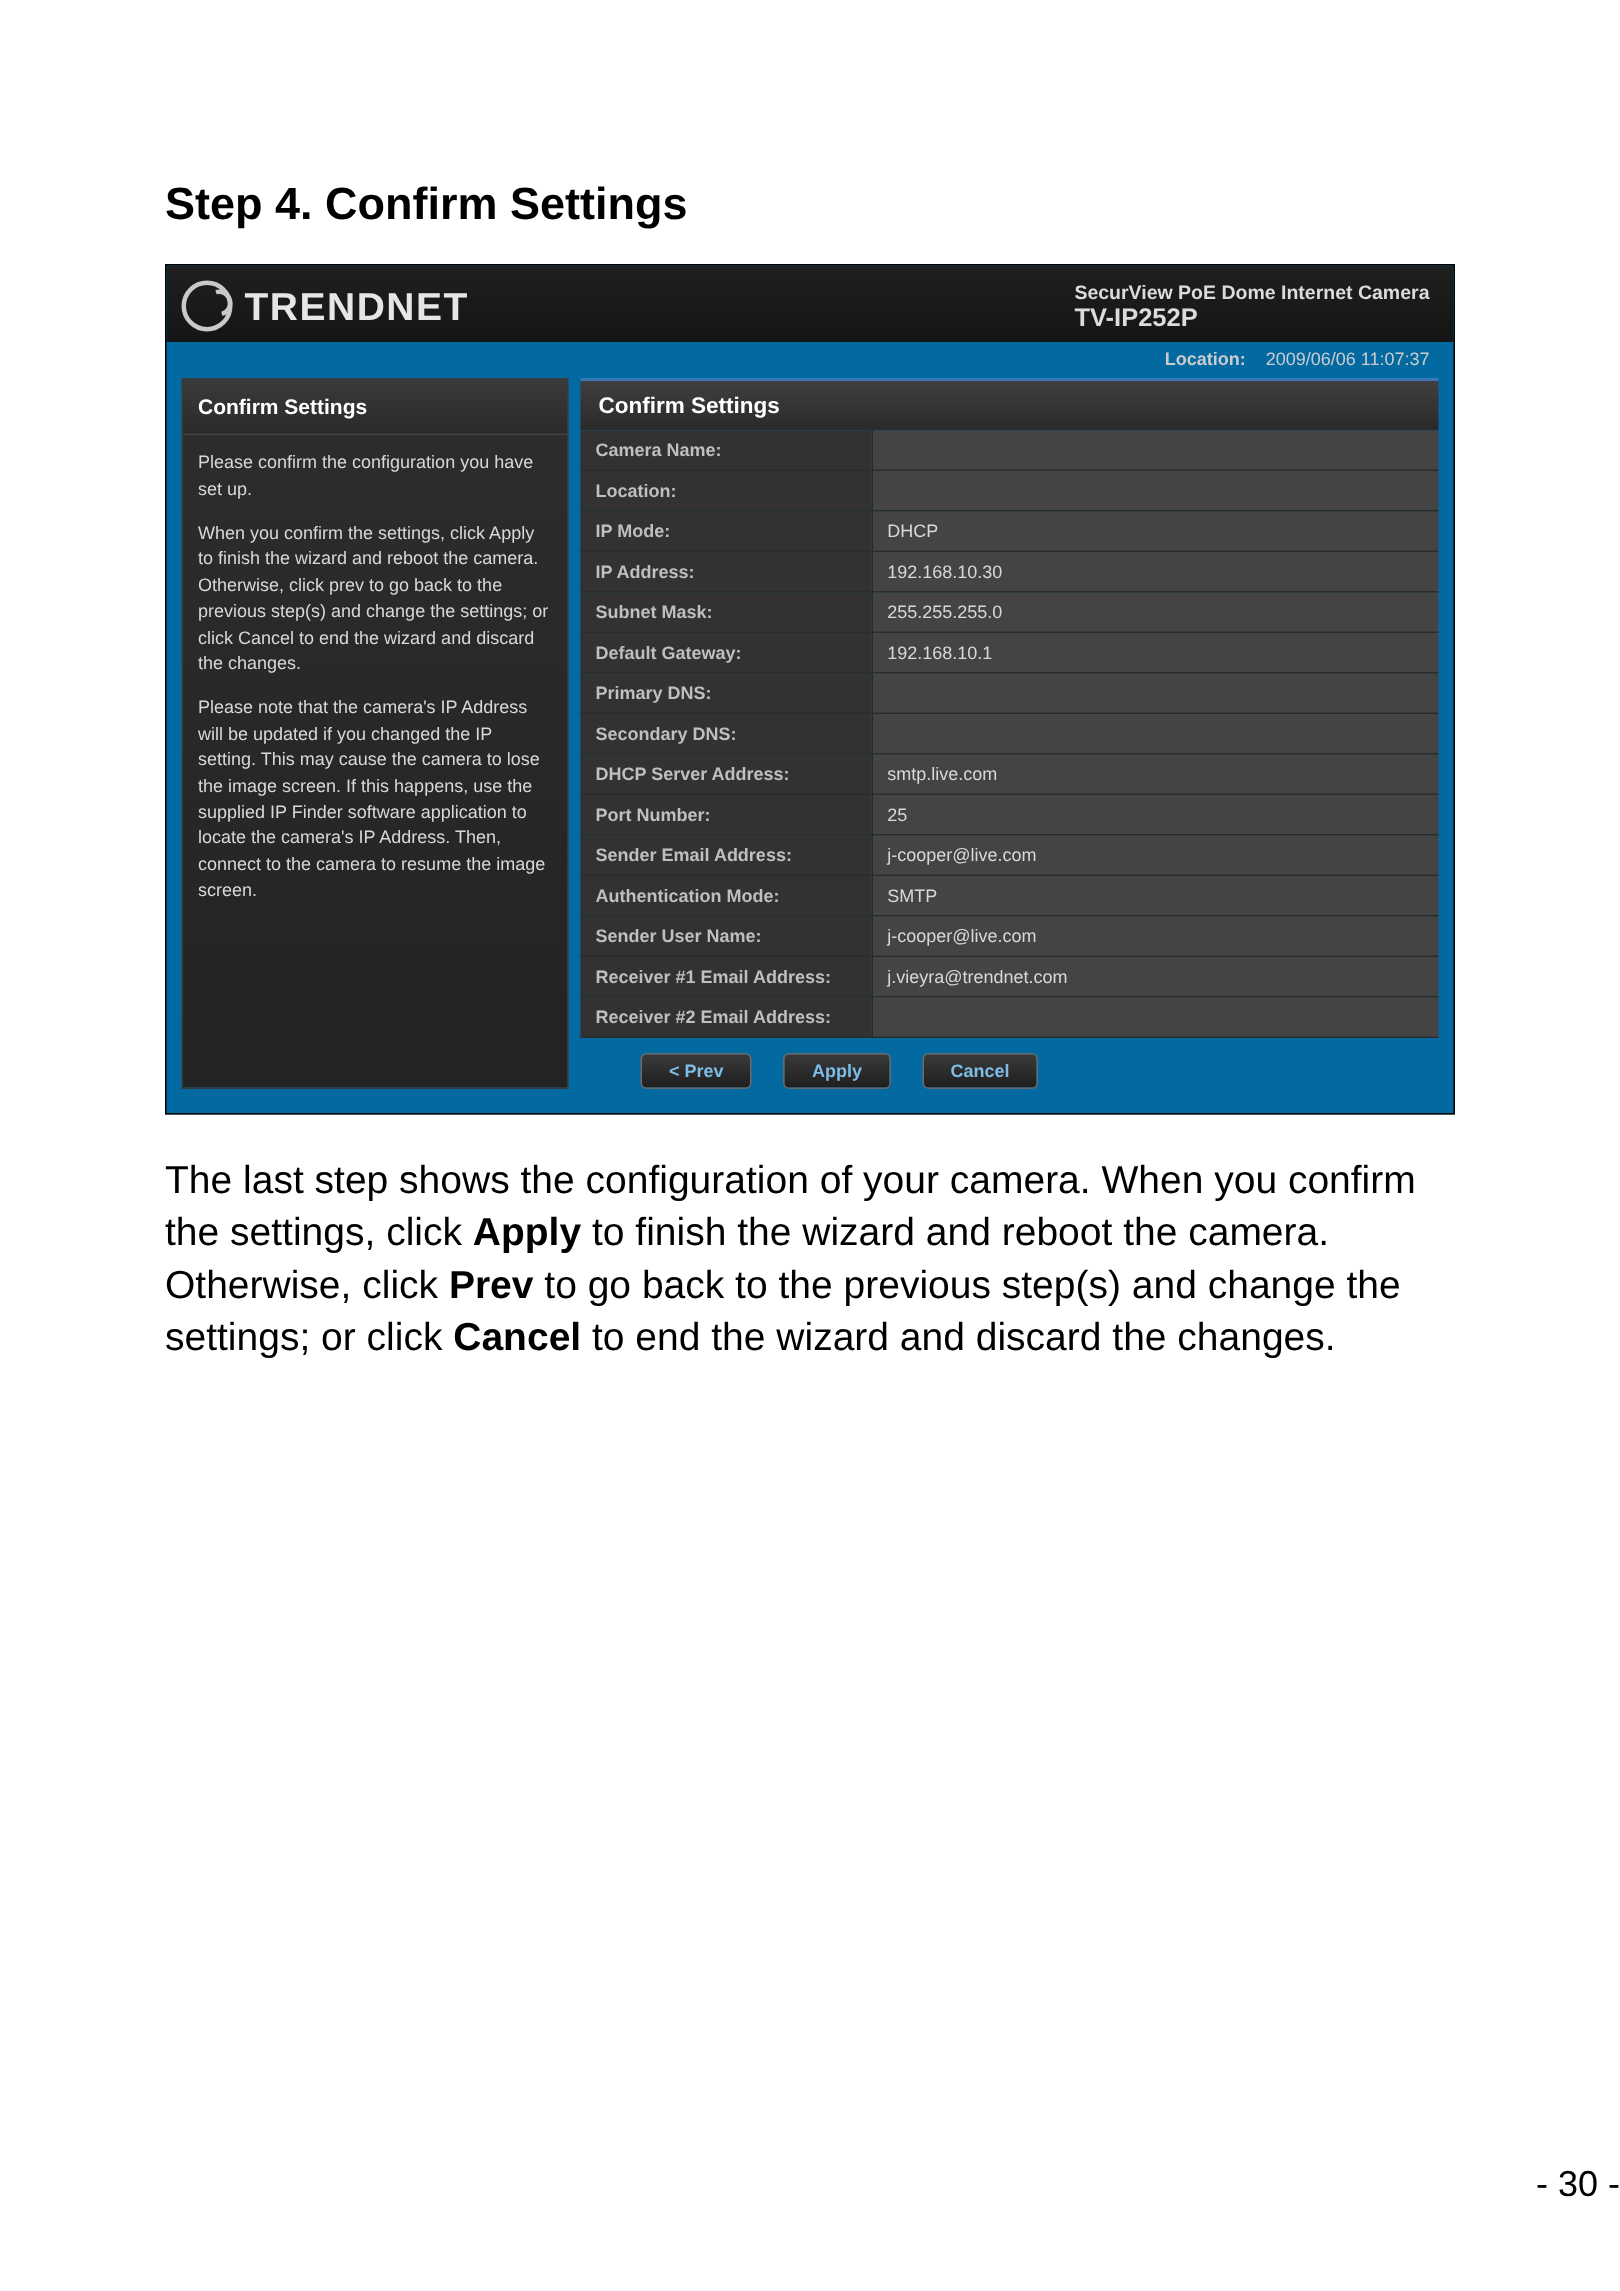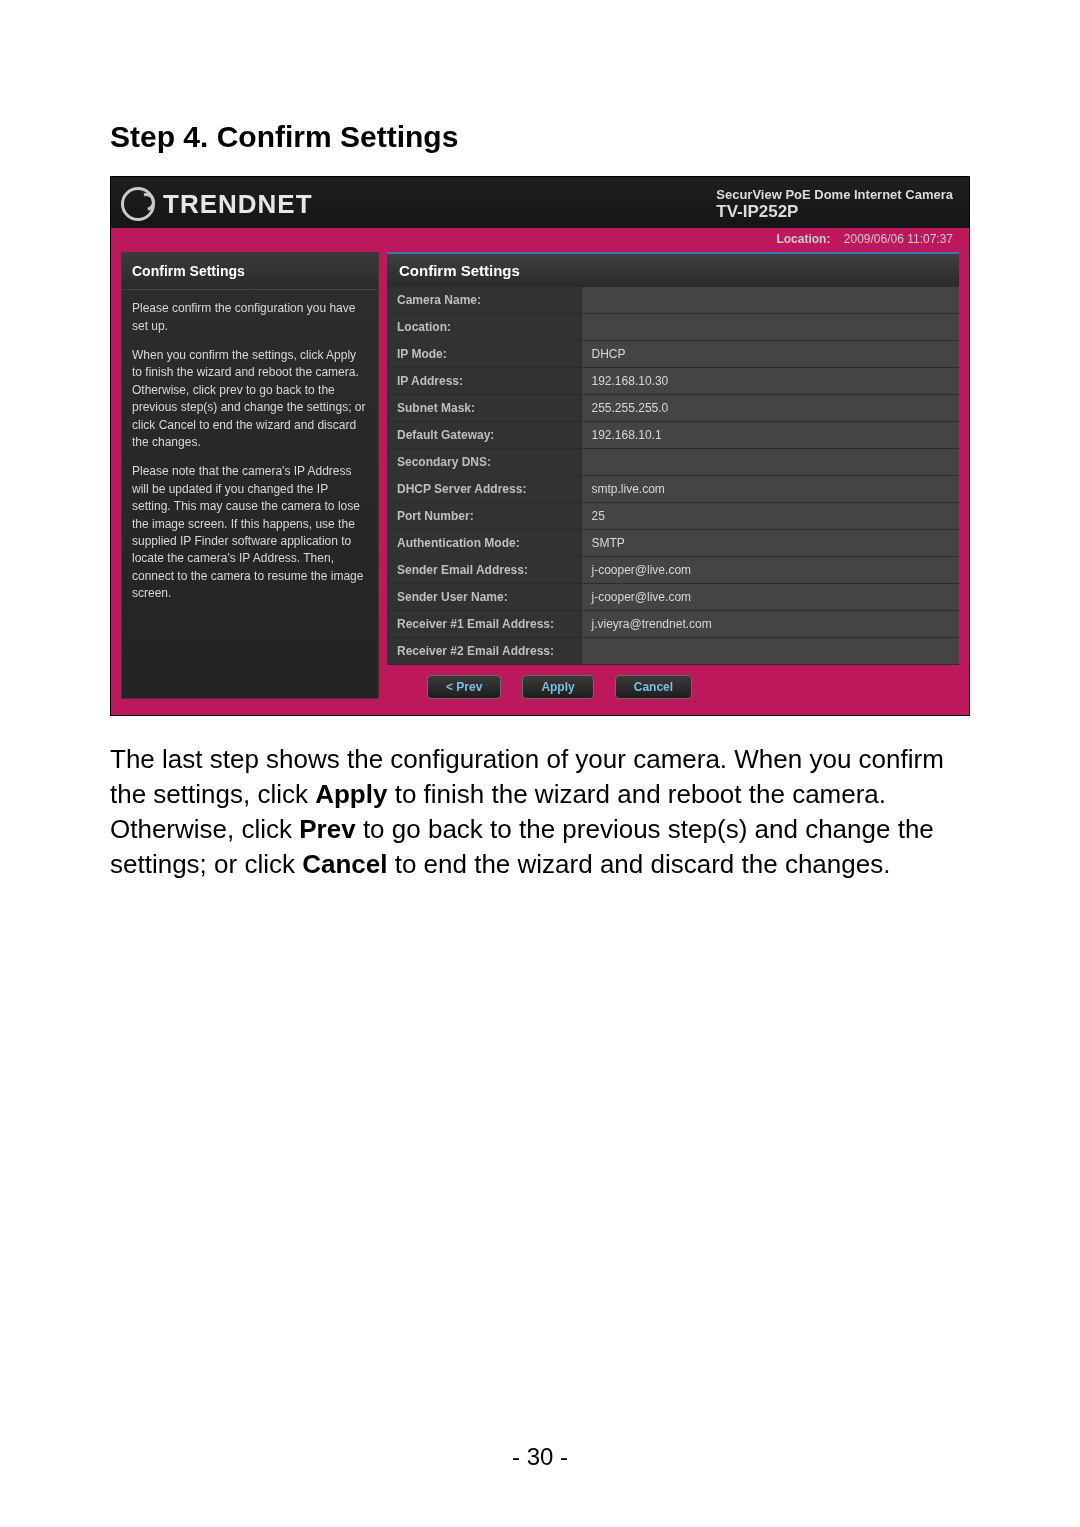--- a/index.html
+++ b/index.html
@@ -14,21 +14,21 @@
   .page {
     padding: 120px 110px 0 110px;
   }
   .step-title {
     font-size: 30px;
     font-weight: bold;
     margin-bottom: 22px;
   }
   .screenshot {
     width: 860px;
-    background: #be185d;
+    background: #0369a1;
     border: 1px solid #000;
     overflow: hidden;
   }
   .ss-header {
     display: flex;
     justify-content: space-between;
     align-items: flex-start;
     padding: 10px 16px 6px 10px;
     background: linear-gradient(#1f1f1f,#151515);
   }
@@ -154,21 +154,21 @@
     font-size: 26px;
     line-height: 1.35;
     margin-top: 26px;
     width: 860px;
   }
   .description b { font-weight: bold; }
   .page-num {
     position: absolute;
     bottom: 56px;
     left: 0; right: 0;
-    text-align: center;
+    text-align: right;
     font-size: 24px;
   }
 </style>
 </head>
 <body>
 
 <div class="page">
   <h2 class="step-title">Step 4. Confirm Settings</h2>
 
   <div class="screenshot">
@@ -220,38 +220,42 @@
               </tr>
               <tr>
                 <td class="label">Subnet Mask:</td>
                 <td class="value">255.255.255.0</td>
               </tr>
               <tr>
                 <td class="label">Default Gateway:</td>
                 <td class="value">192.168.10.1</td>
               </tr>
               <tr>
+                <td class="label">Primary DNS:</td>
+                <td class="value"></td>
+              </tr>
+              <tr>
                 <td class="label">Secondary DNS:</td>
                 <td class="value"></td>
               </tr>
               <tr>
                 <td class="label">DHCP Server Address:</td>
                 <td class="value">smtp.live.com</td>
               </tr>
               <tr>
                 <td class="label">Port Number:</td>
                 <td class="value">25</td>
               </tr>
               <tr>
+                <td class="label">Sender Email Address:</td>
+                <td class="value">j-cooper@live.com</td>
+              </tr>
+              <tr>
                 <td class="label">Authentication Mode:</td>
                 <td class="value">SMTP</td>
-              </tr>
-              <tr>
-                <td class="label">Sender Email Address:</td>
-                <td class="value">j-cooper@live.com</td>
               </tr>
               <tr>
                 <td class="label">Sender User Name:</td>
                 <td class="value">j-cooper@live.com</td>
               </tr>
               <tr>
                 <td class="label">Receiver #1 Email Address:</td>
                 <td class="value">j.vieyra@trendnet.com</td>
               </tr>
               <tr>

